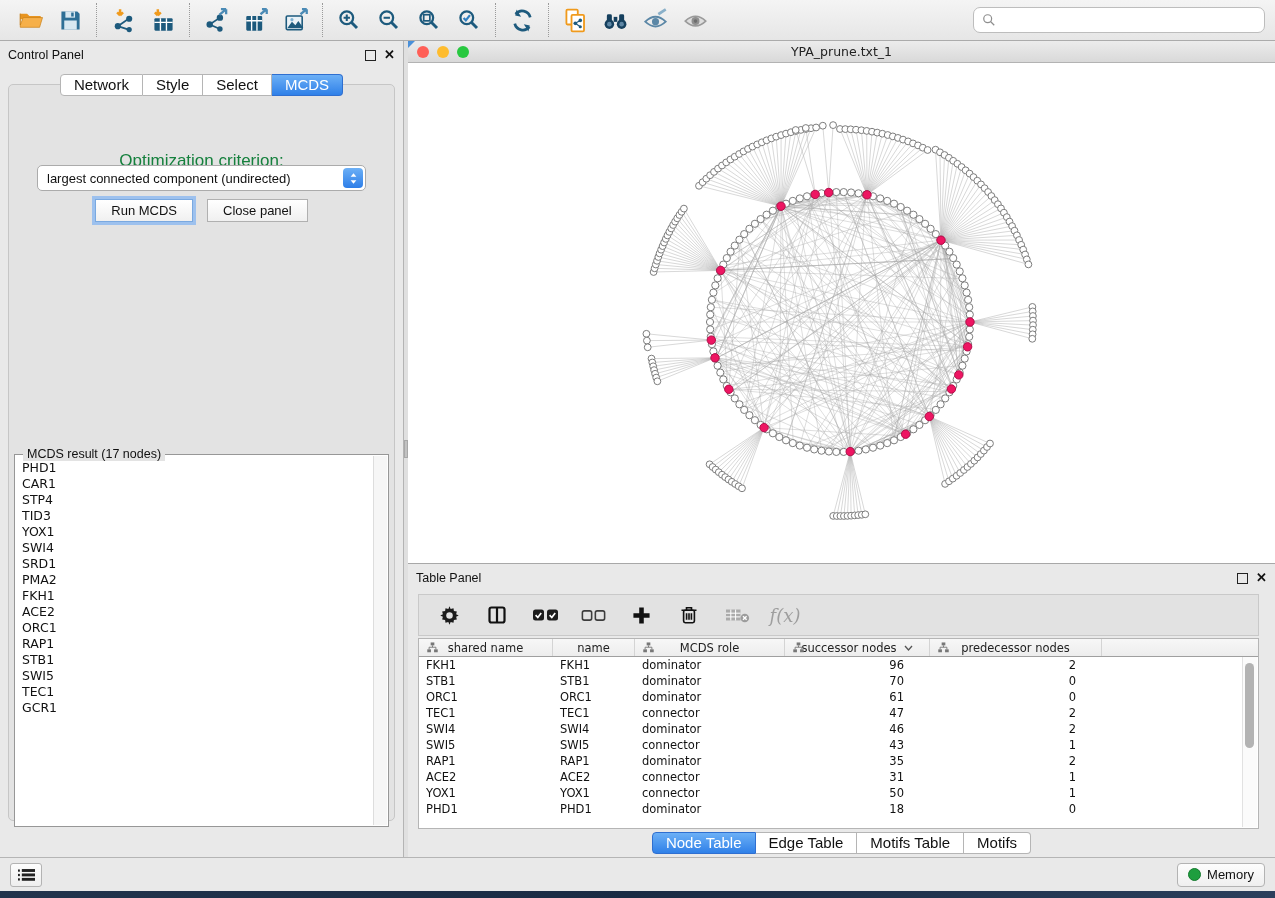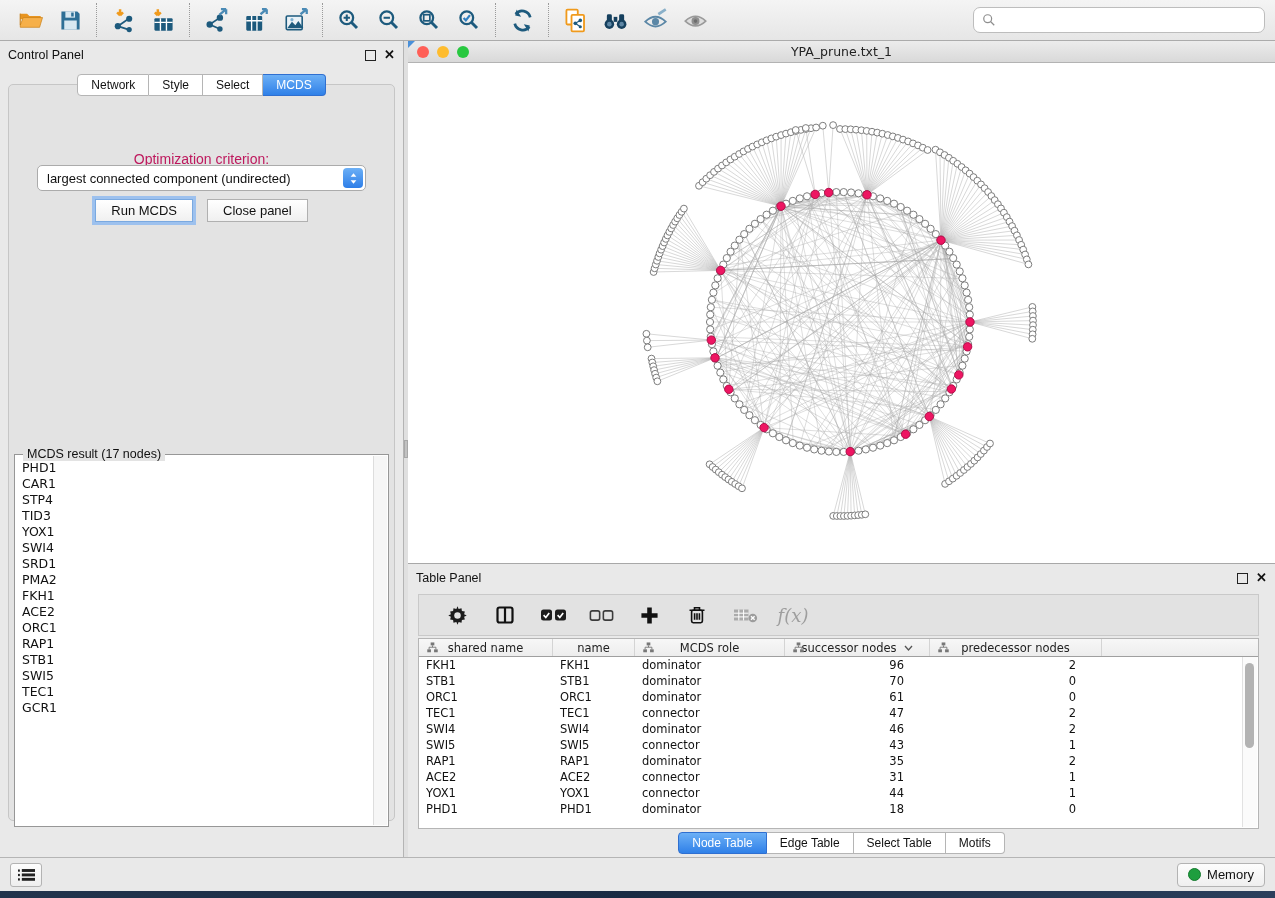--- a/index.html
+++ b/index.html
@@ -23,26 +23,26 @@
   
   .main{flex:1;display:flex;min-height:0;}
   
   .control-panel{width:403px;flex:0 0 403px;background:#e9e9e9;position:relative;border-right:1px solid #b4b4b4;}
   .panel-title-row{height:24px;display:flex;align-items:center;padding:2px 8px 0 8px;}
   .panel-title{font-size:12.5px;color:#111;}
   .panel-winbtns{margin-left:auto;display:flex;align-items:center;gap:8px;}
   .float-box{width:9px;height:9px;border:1.6px solid #222;display:inline-block;cursor:pointer;}
   .close-x{font-size:13px;font-weight:bold;color:#111;line-height:10px;cursor:pointer;}
   .cp-tabs{position:absolute;left:0;right:0;top:33px;display:flex;justify-content:center;z-index:3;}
-  .seg-tab{background:#fff;border:1px solid #b5b5b5;border-left:none;padding:3px 13px;font-size:12px;color:#111;cursor:pointer;line-height:14px;}
+  .seg-tab{background:#fff;border:1px solid #b5b5b5;border-left:none;padding:3px 13px;font-size:15px;color:#111;cursor:pointer;line-height:14px;}
   .seg-tab:first-child{border-left:1px solid #b5b5b5;border-radius:4px 0 0 4px;}
   .seg-tab:last-child{border-radius:0 4px 4px 0;}
   .seg-tab.active{background:linear-gradient(#6cb0f6,#2f80e8);border-color:#2f6fd0;color:#fff;}
   .cp-inner{position:absolute;left:8px;right:8px;top:43px;bottom:36px;background:#e3e3e3;border:1px solid #c6c6c6;border-radius:5px;}
-  .opt-label{position:absolute;top:66px;left:0;right:0;text-align:center;font-size:14px;color:#be185d;}
+  .opt-label{position:absolute;top:66px;left:0;right:0;text-align:center;font-size:17px;color:#15803d;}
   .cp-select{position:absolute;top:80px;left:28px;right:28px;height:24px;background:#fff;border:1px solid #ababab;border-radius:5px;display:flex;align-items:center;cursor:pointer;}
   .cp-select-value{flex:1;font-size:13px;padding-left:9px;color:#111;white-space:nowrap;overflow:hidden;}
   .cp-select-stepper{width:20px;height:20px;margin-right:2px;border-radius:4px;background:linear-gradient(#6cb0f6,#2d7ee8);display:flex;flex-direction:column;align-items:center;justify-content:center;}
   .cp-select-stepper svg{width:9px;height:13px;}
   .btn-row{position:absolute;top:114px;left:0;right:0;display:flex;justify-content:center;gap:14px;}
   .mac-btn{background:linear-gradient(#ffffff,#f0f0f0);border:1px solid #b0b0b0;border-radius:0;font-size:13px;padding:3px 15px;color:#111;cursor:pointer;font-family:"Liberation Sans",sans-serif;}
   .mac-btn.focused{box-shadow:0 0 0 3px rgba(110,170,245,.6);border-color:#7aa9e0;}
   .result-group{position:absolute;left:5px;right:5px;top:369px;height:371px;border:1px solid #979797;background:#fff;}
   .result-legend{position:absolute;top:-8px;left:8px;background:#e3e3e3;padding:0 4px;font-size:12.5px;color:#111;}
   .result-list{position:absolute;left:1px;top:5px;bottom:1px;right:14px;overflow:hidden;font-family:"DejaVu Sans",sans-serif;font-size:12.5px;color:#111;}
@@ -55,21 +55,21 @@
   .right-col{flex:1;display:flex;flex-direction:column;min-width:0;}
   .network-panel{height:522px;flex:0 0 522px;display:flex;flex-direction:column;position:relative;border-bottom:1px solid #a8a8a8;}
   .net-titlebar{height:21px;flex:0 0 21px;background:linear-gradient(#ececec,#d9d9d9);border-bottom:1px solid #b3b3b3;display:flex;align-items:center;position:relative;}
   .traffic{display:flex;gap:8px;margin-left:9px;}
   .light{width:12px;height:12px;border-radius:50%;cursor:pointer;}
   .net-title{position:absolute;left:0;right:0;text-align:center;font-size:12.5px;color:#222;font-family:"DejaVu Sans",sans-serif;}
   .net-canvas{flex:1;background:#fff;position:relative;overflow:hidden;}
   .dock-corner{position:absolute;left:0;top:0;width:0;height:0;border-top:7px solid #4a90d9;border-right:7px solid transparent;z-index:5;}
   
   .table-panel{flex:1;background:#e9e9e9;position:relative;min-height:0;}
-  .tp-toolbar{position:absolute;left:10px;right:16px;top:30px;height:42px;background:#e2e2e2;border:1px solid #c9c9c9;display:flex;align-items:center;padding-left:20px;box-sizing:border-box;gap:12px;}
+  .tp-toolbar{position:absolute;left:10px;right:16px;top:30px;height:42px;background:#e2e2e2;border:1px solid #c9c9c9;display:flex;align-items:center;padding-left:12px;box-sizing:border-box;gap:12px;}
   .tp-btn{width:36px;height:34px;border:none;background:transparent;display:flex;align-items:center;justify-content:center;padding:0;cursor:pointer;}
   .tp-btn.disabled{cursor:default;}
   .fx-label{font-family:"DejaVu Serif",serif;font-style:italic;font-size:18px;color:#9e9e9e;}
   .tp-table{position:absolute;left:10px;right:16px;top:74px;bottom:28px;background:#fff;border:1px solid #b5b5b5;overflow:hidden;}
   .t-header,.t-row{display:grid;grid-template-columns:134px 82px 150px 145px 172px 1fr;font-family:"DejaVu Sans",sans-serif;font-size:11.5px;}
   .t-header{background:linear-gradient(#f7f7f7,#ededed);border-bottom:1px solid #9f9f9f;height:17px;}
   .th-cell{display:flex;align-items:center;justify-content:center;gap:5px;border-right:1px solid #d4d4d4;color:#222;position:relative;cursor:pointer;}
   .th-cell svg.tree{width:11px;height:11px;position:absolute;left:4px;}
   .th-cell .sortglyph{margin-left:2px;color:#666;display:flex;}
   .t-row{height:16px;}
@@ -823,41 +823,41 @@
                 <div class="t-cell">ACE2</div>
                 <div class="t-cell">connector</div>
                 <div class="t-cell num">31</div>
                 <div class="t-cell num">1</div>
                 <div class="t-cell"></div>
               </div>
               <div class="t-row">
                 <div class="t-cell">YOX1</div>
                 <div class="t-cell">YOX1</div>
                 <div class="t-cell">connector</div>
-                <div class="t-cell num">44</div>
+                <div class="t-cell num">50</div>
                 <div class="t-cell num">1</div>
                 <div class="t-cell"></div>
               </div>
               <div class="t-row">
                 <div class="t-cell">PHD1</div>
                 <div class="t-cell">PHD1</div>
                 <div class="t-cell">dominator</div>
                 <div class="t-cell num">18</div>
                 <div class="t-cell num">0</div>
                 <div class="t-cell"></div>
               </div>
             </div>
           <div class="tp-scroll">
             <div class="tp-thumb" style="top:6px;height:85px;"></div>
           </div>
         </div>
         <div class="tp-tabs" id="tp-tabs">
             <div class="seg-tab active">Node Table</div>
             <div class="seg-tab">Edge Table</div>
-            <div class="seg-tab">Select Table</div>
+            <div class="seg-tab">Motifs Table</div>
             <div class="seg-tab">Motifs</div>
           </div>
       </div>
 
     </div>
   </div>
 
   <div class="statusbar">
     <div class="sb-left">
       <svg viewBox="0 0 20 14" width="17" height="12">

